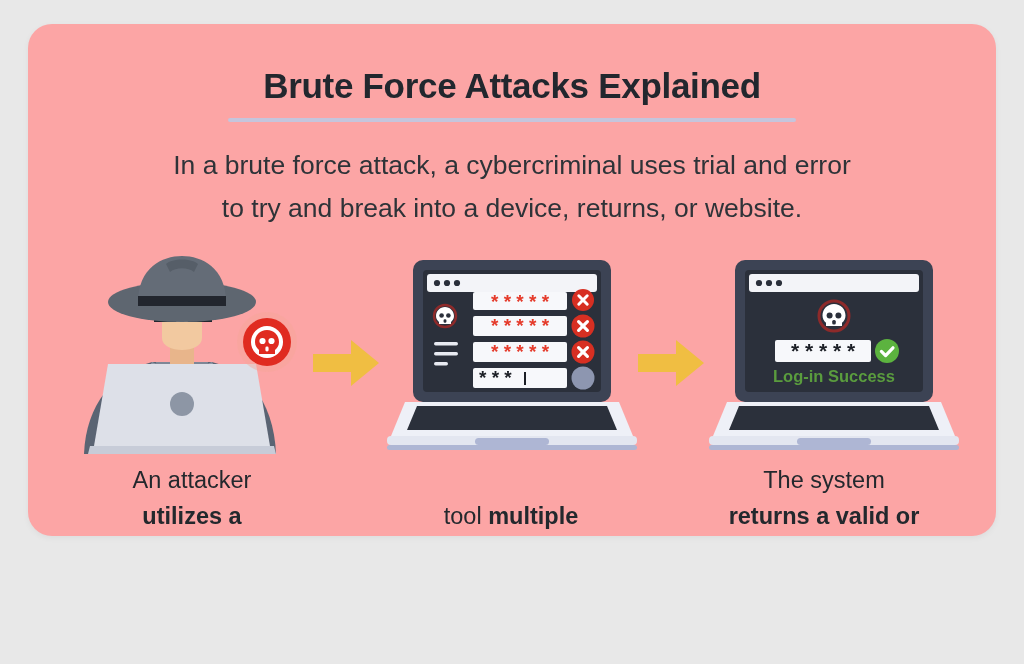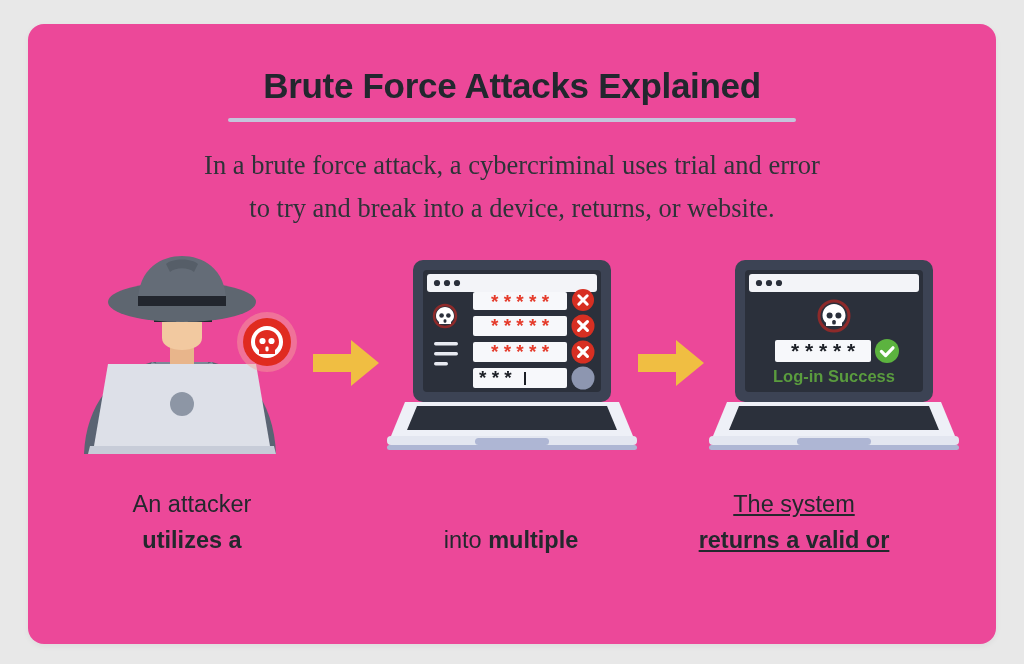--- a/index.html
+++ b/index.html
@@ -16,23 +16,23 @@
   .canvas {
     position: relative;
     width: 1024px;
     height: 664px;
   }
   .card {
     position: absolute;
     left: 28px;
     top: 24px;
     width: 968px;
-    height: 620px;
-    background: #ec4899;
-    border-radius: 16px;
+    height: 512px;
+    background: #fca5a5;
+    border-radius: 24px;
     box-shadow: 0 2px 6px rgba(0,0,0,0.05);
   }
 
   
   .title {
     position: absolute;
     left: 0;
     top: 42px;
     width: 968px;
     text-align: center;
@@ -54,21 +54,20 @@
   
   .subtitle {
     position: absolute;
     left: 64px;
     top: 120px;
     width: 840px;
     text-align: center;
     font-size: 26.5px;
     line-height: 43px;
     color: #2e3338;
-    font-family: Liberation Serif, serif;
   }
 
   
   .steps {
     position: absolute;
     left: 0;
     top: 230px;
     width: 968px;
     height: 200px;
   }
@@ -100,26 +99,25 @@
     height: 130px;
   }
   .caption {
     position: absolute;
     top: 0;
     width: 268px;
     text-align: center;
     font-size: 23.5px;
     line-height: 36px;
     color: #23282d;
-    margin-top: 24px;
   }
   .caption b { font-weight: bold; }
   .cap-1 { left: 30px; }
   .cap-2 { left: 349px; }
-  .cap-3 { left: 632px; text-decoration: underline; }
+  .cap-3 { left: 662px; }
 
   svg { display: block; overflow: visible; }
 </style>
 </head>
 <body>
 
 <div class="canvas">
   <div class="card">
 
     <div class="title">Brute Force Attacks Explained</div>
@@ -275,21 +273,21 @@
 
     <div class="captions">
 
       <div class="caption cap-1">
         <span>An attacker</span><br>
         <b>utilizes a</b><br>
       </div>
 
       <div class="caption cap-2">
         <br>
-        <span>into</span>
+        <span>tool</span>
         <b>multiple</b><br>
       </div>
 
       <div class="caption cap-3">
         <span>The system</span><br>
         <b>returns a valid or</b><br>
       </div>
 
     </div>
 

